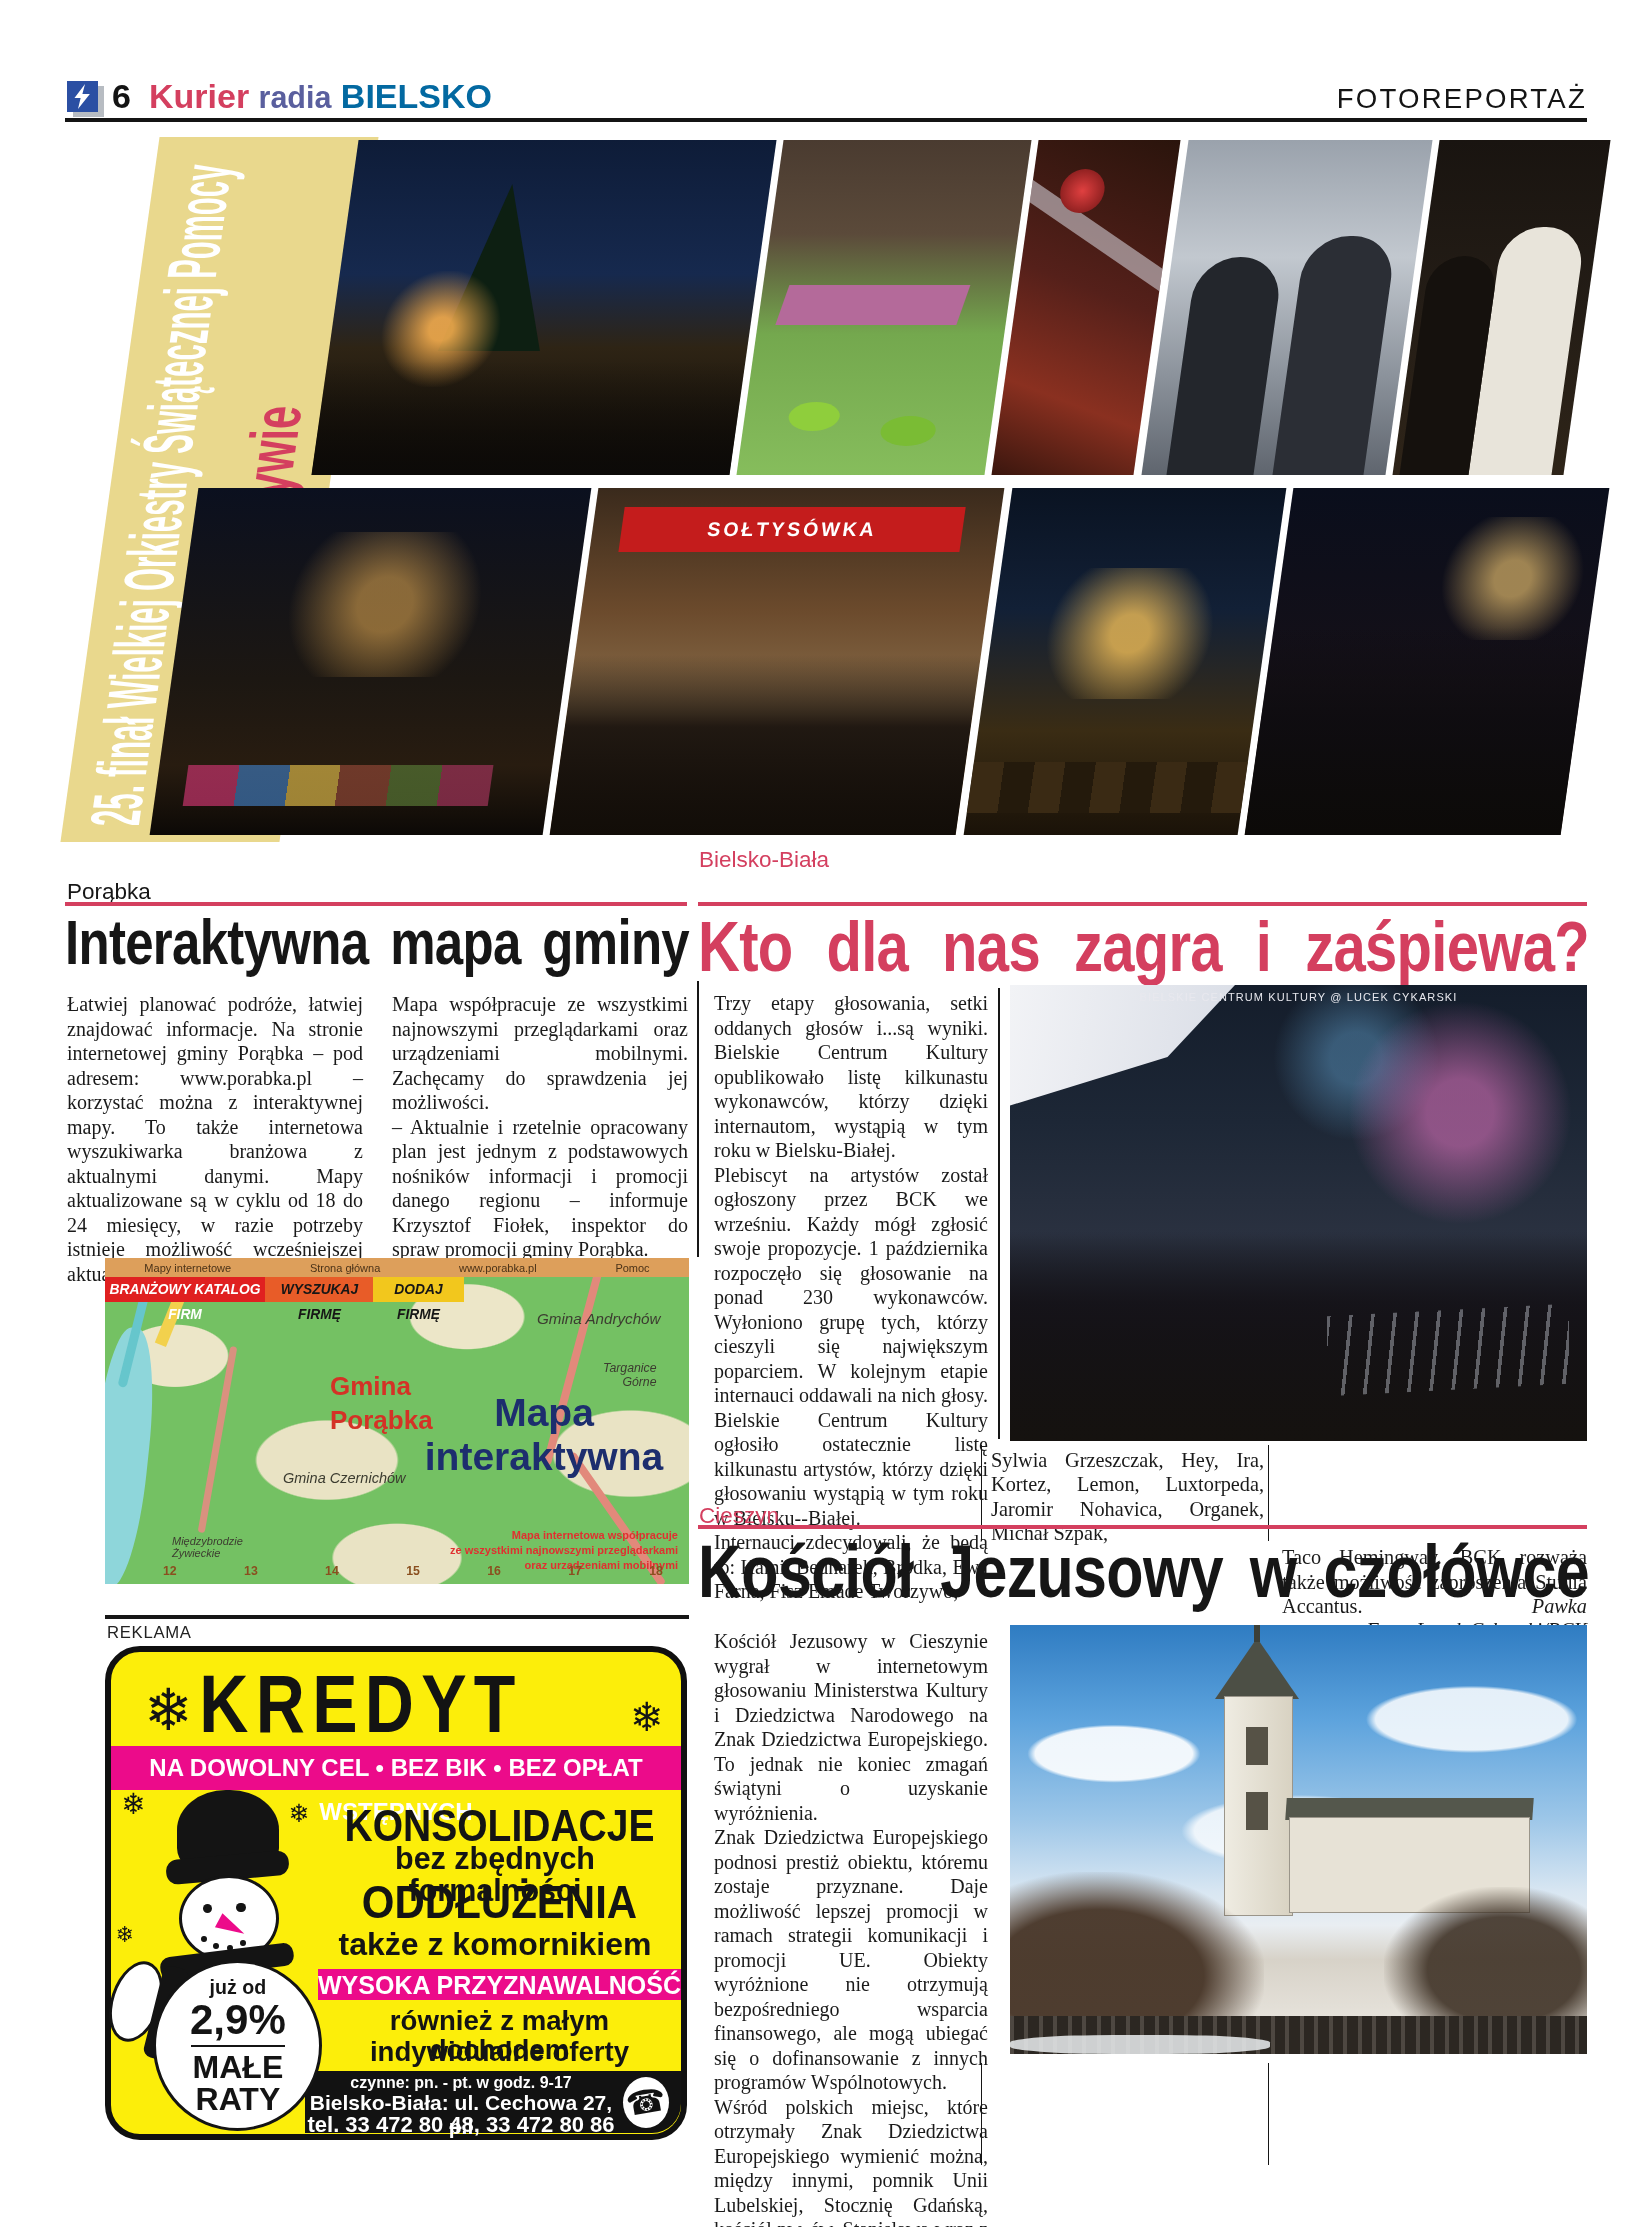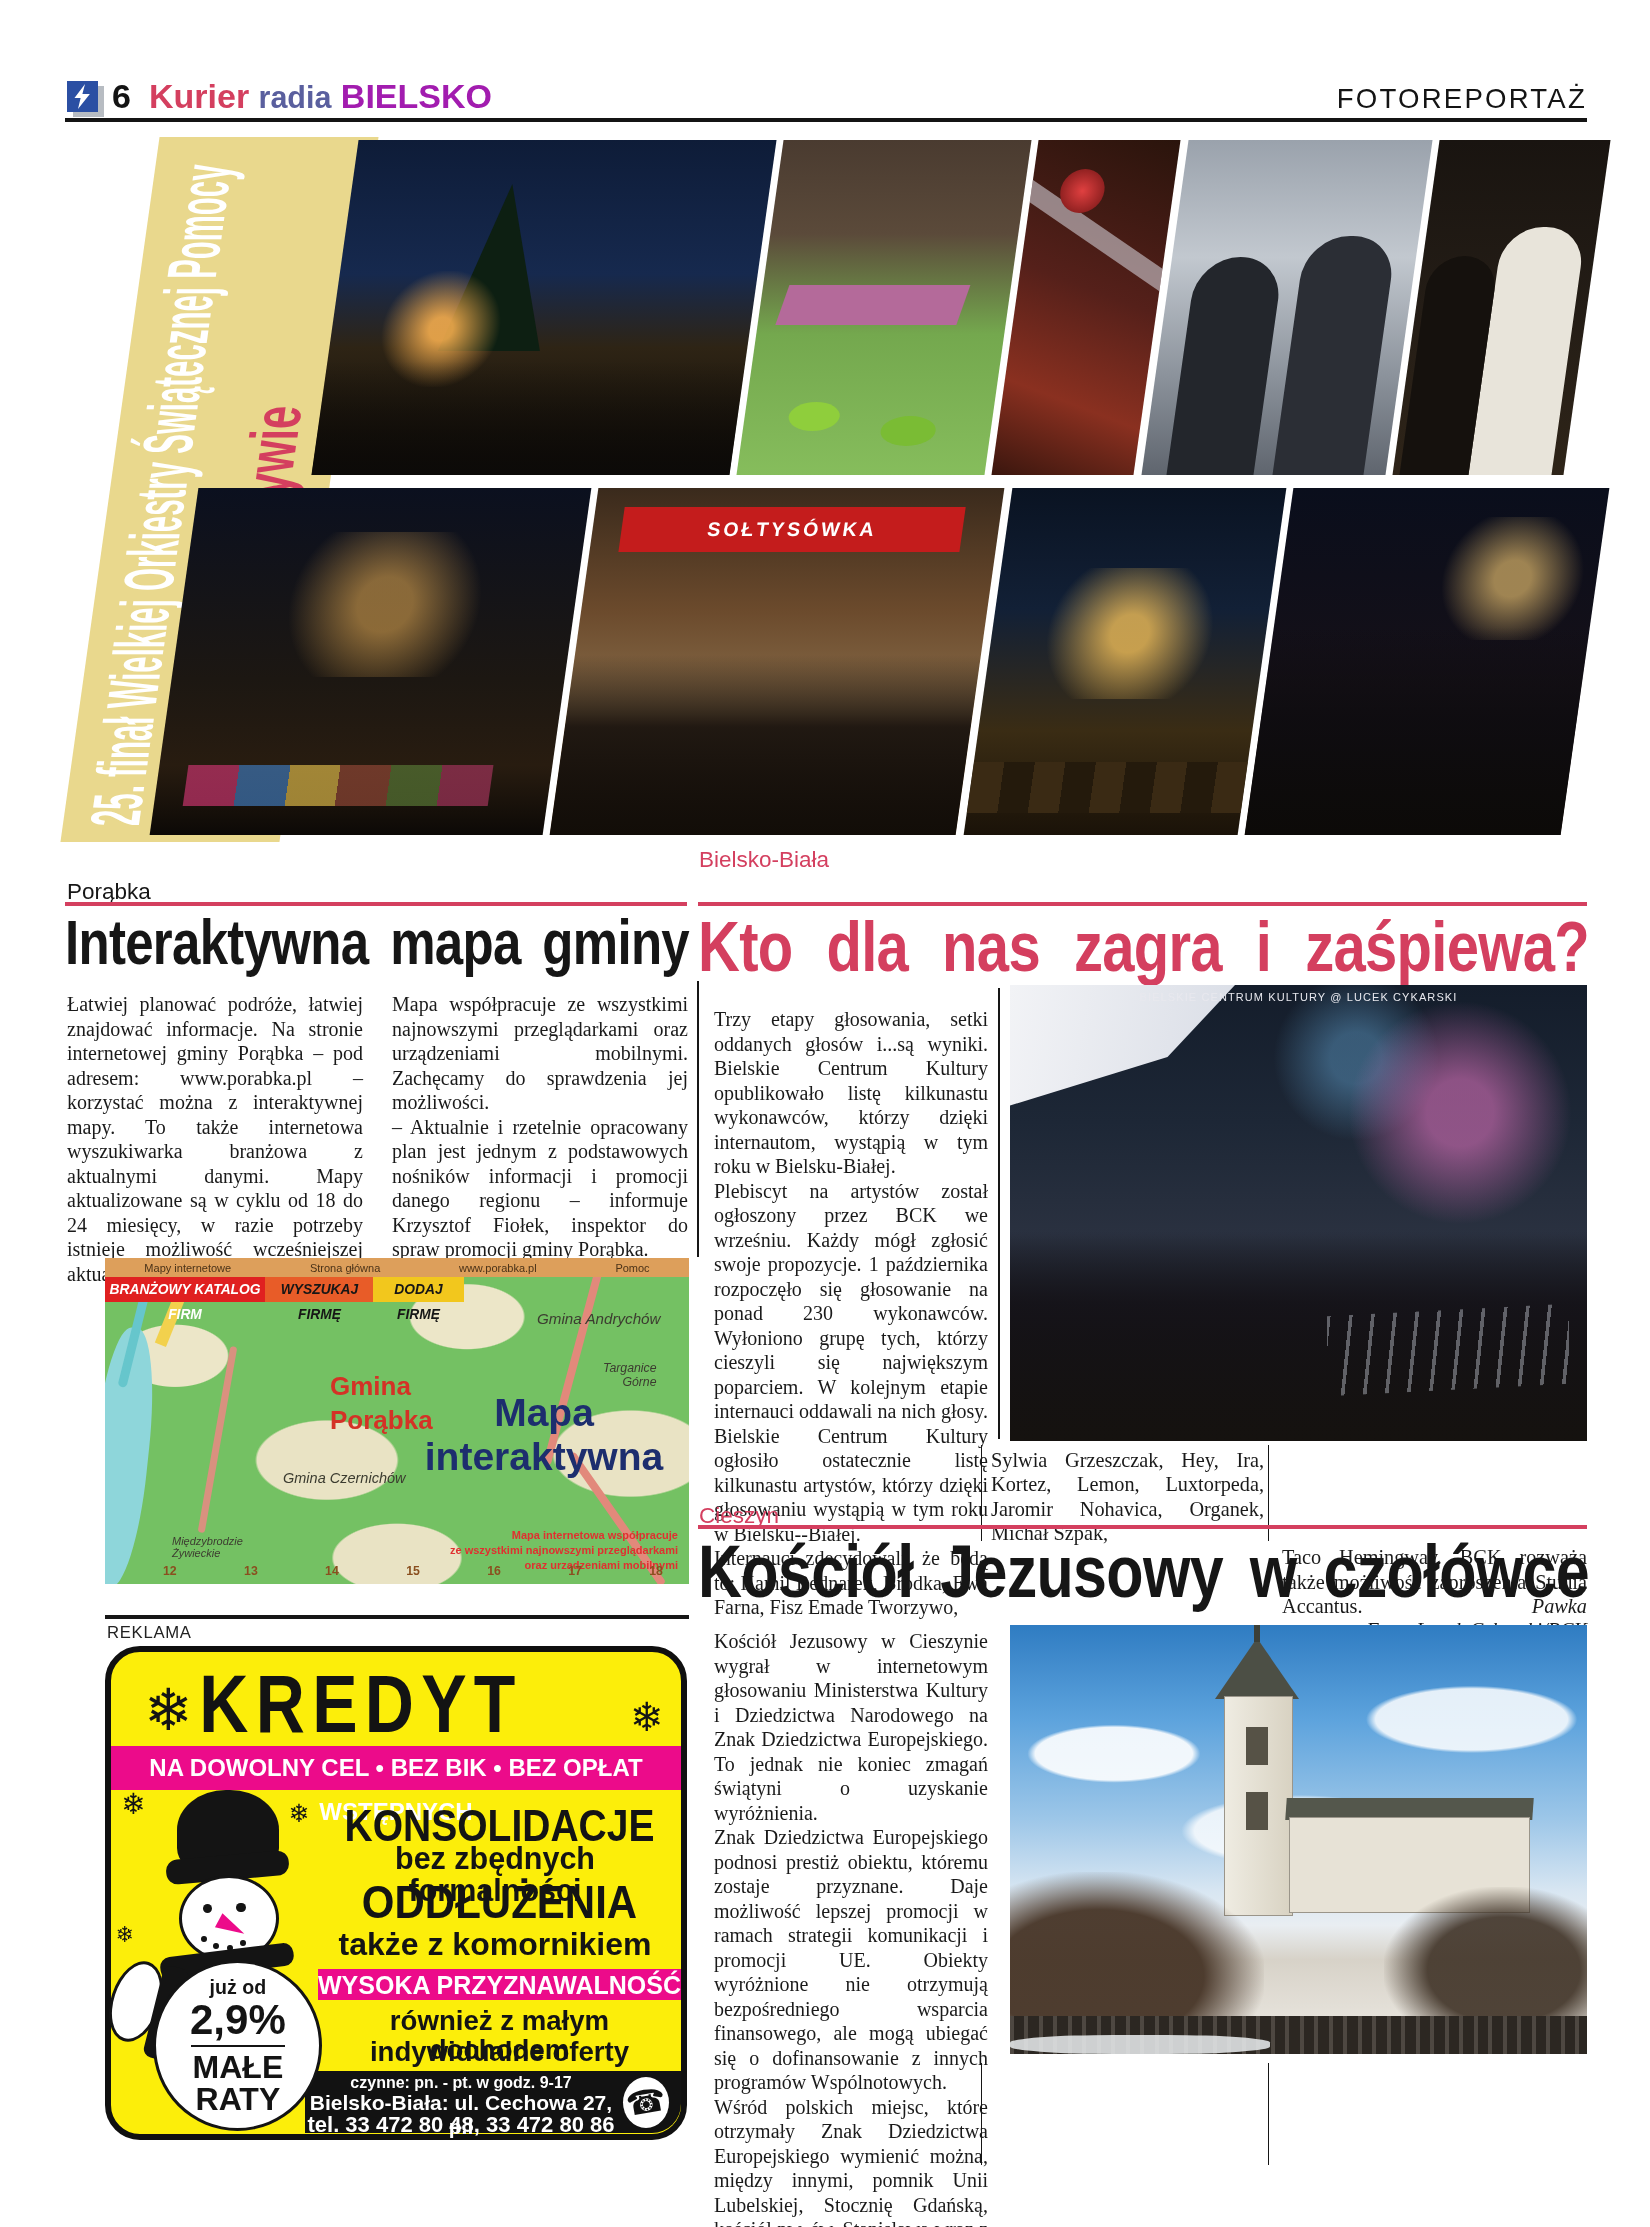--- a/index.html
+++ b/index.html
@@ -44,21 +44,21 @@
 
   <div class="abs" style="left:0;top:0;width:1651px;height:123px;">
     <div class="abs" style="left:73px;top:86px;width:30.5px;height:30.5px;background:#b7bcc2;"></div>
     <div class="abs" style="left:67px;top:81px;width:30.5px;height:30.5px;background:#2b4fa3;">
       <span class="abs" style="left:4.4px;top:2.9px;width:22px;height:25px;background:#fff;clip-path:polygon(62% 0,14% 56%,42% 56%,30% 100%,84% 40%,50% 40%);"></span>
     </div>
     <div class="abs" style="left:112px;top:77px;font-size:34px;font-weight:bold;color:#141414;">6</div>
     <div class="abs" style="left:149px;top:77px;display:flex;gap:9.4px;align-items:baseline;">
       <span style="font-size:34px;font-weight:bold;color:#d43f5f;">Kurier</span>
       <span style="font-size:30.5px;font-weight:bold;color:#5a5f9e;">radia</span>
-      <span style="font-size:34px;font-weight:bold;color:#a21caf;">BIELSKO</span>
+      <span style="font-size:34px;font-weight:bold;color:#0369a1;">BIELSKO</span>
     </div>
     <div class="abs" style="right:64px;top:83px;font-size:27.6px;letter-spacing:2.2px;color:#141414;">FOTOREPORTAŻ</div>
     <div class="abs" style="left:65px;top:118px;width:1522px;height:3.6px;background:#141414;"></div>
   </div>
 
   <div class="abs" style="left:65px;top:131px;width:1523px;height:717px;">
     <div class="band" style="left:45px;top:5.8px;width:219px;height:705px;">
       <div class="vt" style="left:19px;top:689px;">
         <span style="transform:rotate(-90deg) scaleX(0.42);font-size:70px;color:#fff;">25. finał Wielkiej Orkiestry Świątecznej Pomocy</span>
       </div>
@@ -247,21 +247,21 @@
         <span style="font-size:32px;font-weight:bold;color:#141414;line-height:1;">MAŁE</span>
         <span style="font-size:32px;font-weight:bold;color:#141414;line-height:1;">RATY</span>
       </div>
     </div>
   </div>
 
   <div class="abs sec-label" style="left:699px;top:847px;color:#d43f5f;">Bielsko-Biała</div>
   <div class="abs rule-red" style="left:698px;top:902px;width:889px;"></div>
   <div class="abs headline" style="left:698px;top:911px;width:891px;font-size:58px;color:#d43f5f;transform:scaleY(1.22);">Kto dla nas zagra i zaśpiewa?</div>
 
-  <div class="abs serif" style="left:714px;top:991px;width:274px;margin-top:16px;">
+  <div class="abs serif" style="left:714px;top:991px;width:274px;">
     <p>Trzy etapy głosowania, setki oddanych głosów i...są wyniki. Bielskie Centrum Kultury opublikowało listę kilkunastu wykonawców, którzy dzięki internautom, wystąpią w tym roku w Bielsku-Białej.</p>
     <p>Plebiscyt na artystów został ogłoszony przez BCK we wrześniu. Każdy mógł zgłosić swoje propozycje. 1 października rozpoczęło się głosowanie na ponad 230 wykonawców. Wyłoniono grupę tych, którzy cieszyli się największym poparciem. W kolejnym etapie internauci oddawali na nich głosy. Bielskie Centrum Kultury ogłosiło ostatecznie listę kilkunastu artystów, którzy dzięki głosowaniu wystąpią w tym roku w Bielsku--Białej.</p>
     <p>Internauci zdecydowali, że będą to: Kamil Bednarek, Brodka, Ewa Farna, Fisz Emade Tworzywo,</p>
   </div>
   <div class="abs vline" style="left:998px;top:988px;height:451px;"></div>
 
   <div class="abs" style="left:1010px;top:985px;width:577px;height:456px;overflow:hidden;
     background:
       radial-gradient(circle at 78% 28%,rgba(236,120,200,.55) 0 6%,transparent 20%),
       radial-gradient(circle at 60% 16%,rgba(120,200,255,.35) 0 5%,transparent 16%),

